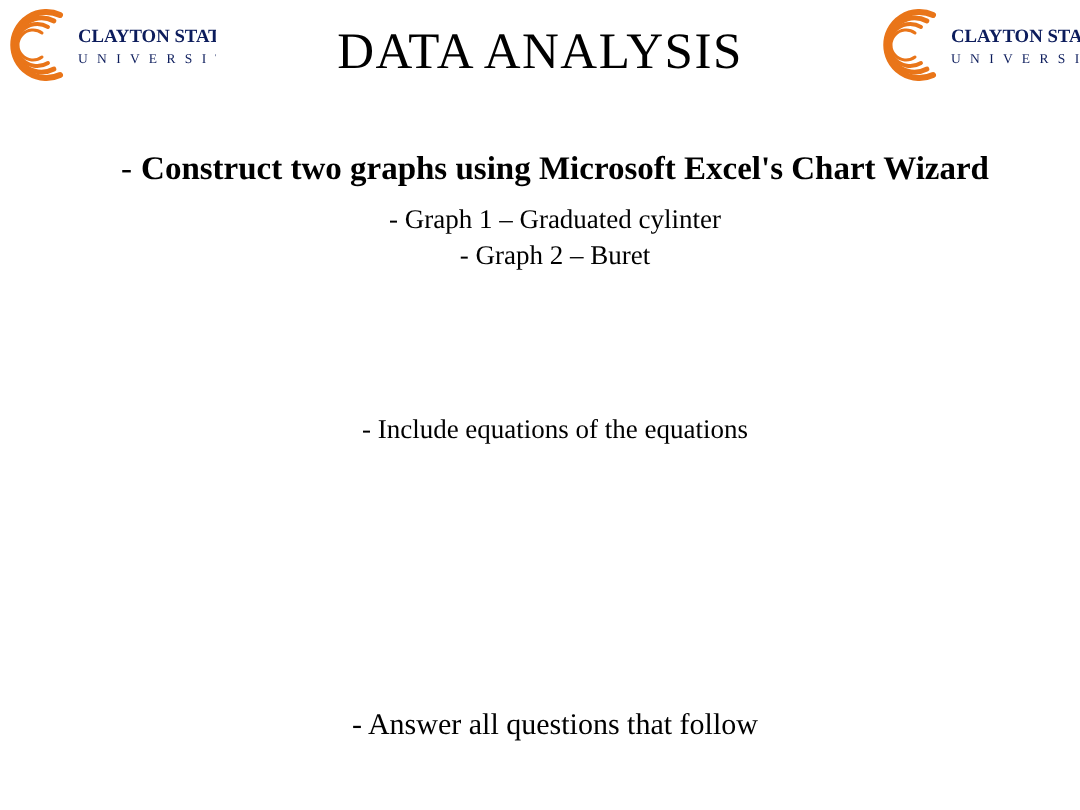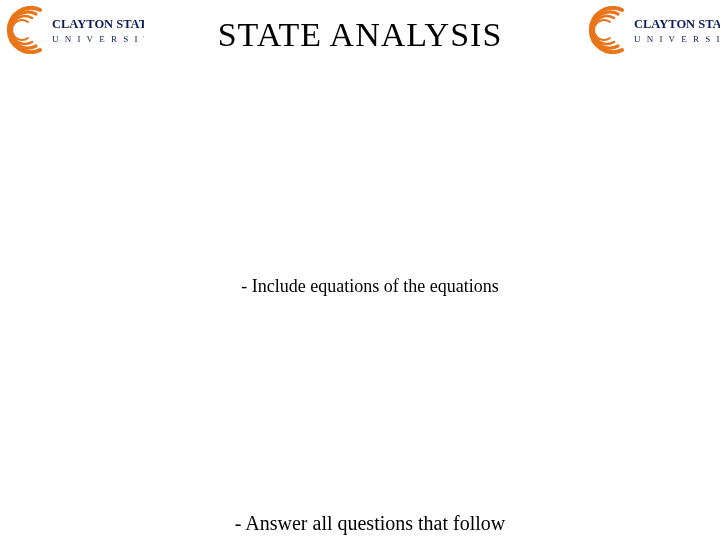--- a/index.html
+++ b/index.html
@@ -71,21 +71,20 @@
     top: 274px;
     left: 72px;
     right: 52px;
   }
 
   .section3 {
     position: absolute;
     top: 470px;
     left: 72px;
     right: 52px;
-    margin-top: 40px;
   }
 
 </style>
 </head>
 <body>
 
 <div class="slide">
 
   <div class="logo logo-left">
     <svg viewBox="0 0 140 48">
@@ -106,22 +105,29 @@
         <path d="M36 4 A22 22 0 1 0 36 44" stroke="#e97519" stroke-width="4"></path>
         <path d="M32 8 A18 18 0 1 0 32 40" stroke="#e97519" stroke-width="3.2"></path>
         <path d="M28 12 A14 14 0 1 0 28 36" stroke="#e97519" stroke-width="2.6"></path>
         <path d="M24 16 A10 10 0 1 0 24 32" stroke="#e97519" stroke-width="2"></path>
       </g>
       <text x="48" y="22" fill="#0c1c5c" font-family="Georgia, 'Times New Roman', serif" font-size="12.5" font-weight="bold">CLAYTON STATE</text>
       <text x="48" y="36" fill="#0c1c5c" font-family="Georgia, 'Times New Roman', serif" font-size="9" letter-spacing="2">U N I V E R S I T Y</text>
     </svg>
   </div>
 
-  <div class="title">STATE ANALYSIS</div>
+  <div class="title">DATA ANALYSIS</div>
 
+  <div class="content">
+    <p class="lead">
+      <span class="dash">-</span><span>Construct two graphs using Microsoft Excel's Chart Wizard</span>
+    </p>
+    <p class="sub">- Graph 1 – Graduated cylinter</p>
+    <p class="sub">- Graph 2 – Buret</p>
+  </div>
 
   <div class="section2">
     <p class="sub">- Include equations of the equations</p>
   </div>
 
   <div class="section3">
     <p class="sub" style="font-size:20px;">- Answer all questions that follow</p>
   </div>
 
 </div>

